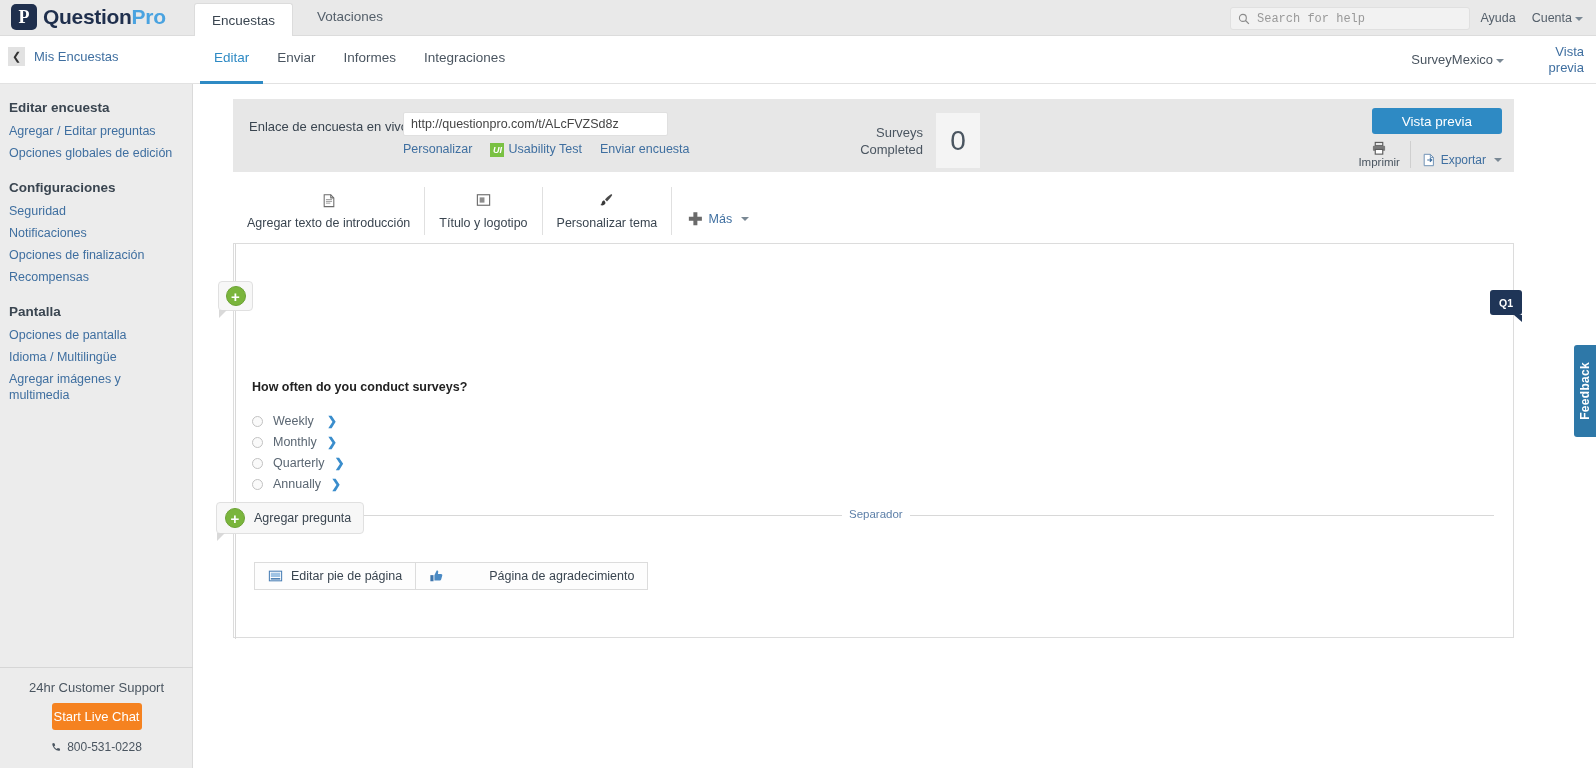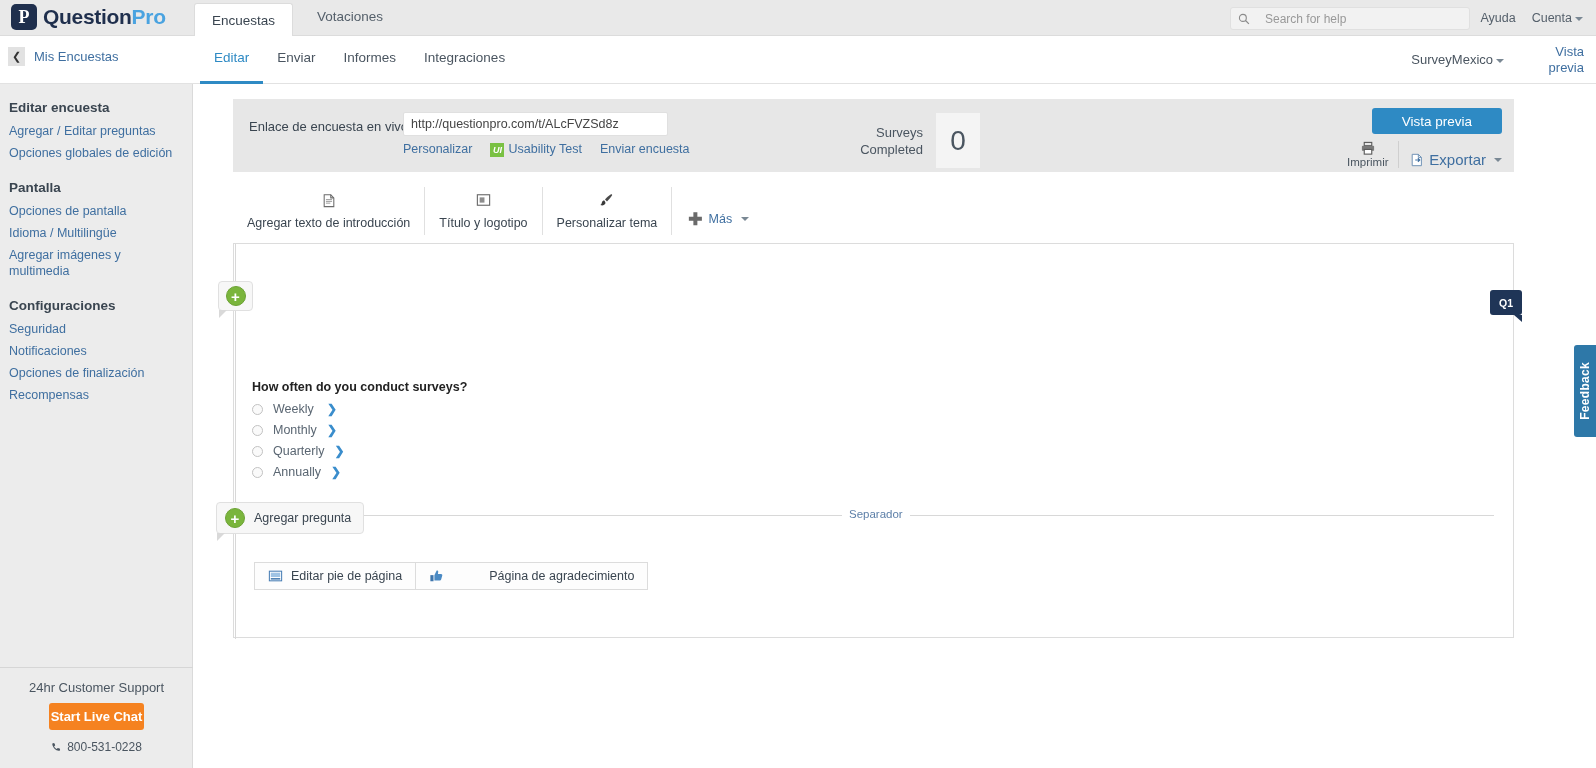--- a/index.html
+++ b/index.html
@@ -51,22 +51,22 @@
 
   .search-box {
     position: absolute; right: 126px; top: 7px;
     width: 240px; height: 23px;
     background: #f2f2f2; border: 1px solid #e0e0e0; border-radius: 3px;
     display: flex; align-items: center; padding: 0 7px;
   }
   .search-box svg { flex: 0 0 auto; }
   .search-box input {
     border: 0; background: transparent; outline: none;
-    font-family: Liberation Sans, sans-serif; font-size: 12px;
-    color: #777; margin-left: 13px; width: 200px;
+    font-family: Liberation Mono, monospace; font-size: 12px;
+    color: #777; margin-left: 5px; width: 200px;
   }
   .search-box input::placeholder { color: #999; }
   .top-right-links {
     position: absolute; right: 13px; top: 11px;
     display: flex; gap: 16px; font-size: 12.5px; color: #55606b;
   }
   .top-right-links span { cursor: pointer; }
   .caret { display: inline-block; width: 0; height: 0;
     border-left: 4px solid transparent; border-right: 4px solid transparent;
     border-top: 4px solid #7a8894; margin-left: 3px; vertical-align: middle; }
@@ -117,21 +117,21 @@
     font-size: 12.5px; color: #3f6fa0;
     padding: 3px 9px 3px 9px; cursor: pointer; line-height: 16px;
   }
   .support {
     position: absolute; bottom: 0; left: 0; width: 193px;
     border-top: 1px solid #d6d6d6; padding: 12px 0 14px 0; text-align: center;
   }
   .support-title { font-size: 13px; color: #4a5560; margin-bottom: 8px; }
   .chat-btn {
     display: inline-block; background: #f58220; color: #fff;
-    font-size: 13px; font-weight: bold; padding: 6px 2px; border-radius: 3px;
+    font-size: 13px; font-weight: normal; padding: 6px 2px; border-radius: 3px;
     cursor: pointer; border: 0;
     font-family: "Liberation Sans", sans-serif;
   }
   .support-phone {
     margin-top: 10px; font-size: 12px; color: #4a5560;
     display: flex; align-items: center; justify-content: center; gap: 5px;
   }
 
   
   .main { position: absolute; left: 193px; top: 84px; width: 1403px; height: 684px; background:#fff; }
@@ -186,21 +186,21 @@
     position: absolute; right: 12px; top: 42px;
     display: flex; align-items: stretch; gap: 0;
   }
   .print-btn {
     display: flex; flex-direction: column; align-items: center;
     font-size: 11.5px; color: #4a5560; cursor: pointer;
     padding-right: 10px; border-right: 1px solid #cfcfcf; width: 52px;
   }
   .export-btn {
     display: flex; align-items: center; gap: 5px;
-    font-size: 15px; color: #3f6fa0; cursor: pointer;
+    font-size: 12px; color: #3f6fa0; cursor: pointer;
     padding-left: 11px; padding-top: 10px;
   }
 
   
   .toolbar {
     position: absolute; left: 40px; top: 103px;
     height: 48px; display: flex; align-items: stretch;
   }
   .tb-item {
     display: flex; flex-direction: column; align-items: center;
@@ -238,21 +238,21 @@
     width: 0; height: 0;
     border-left: 8px solid #d9d9d9; border-bottom: 8px solid transparent;
   }
   .green-plus {
     width: 20px; height: 20px; border-radius: 50%;
     background: #7ab53c; color: #fff; font-size: 15px; font-weight: bold;
     display: flex; align-items: center; justify-content: center;
     line-height: 1; border: 1px solid #6ca235;
   }
   .question-block { position: absolute; left: 18px; top: 136px; }
-  .q-title { font-size: 12.5px; font-weight: bold; color: #222; margin-bottom: 8px; }
+  .q-title { font-size: 12.5px; font-weight: bold; color: #222; margin-bottom: 20px; }
   .opt-row {
     display: flex; align-items: center; gap: 10px;
     margin-bottom: 7px; cursor: pointer;
   }
   .radio-dot {
     width: 11px; height: 11px; border-radius: 50%;
     border: 1px solid #c2c2c2; background: #fafafa; flex: 0 0 auto;
   }
   .opt-label { font-size: 12.5px; color: #5a6672; min-width: 44px; }
   .opt-arrow { color: #3a8dcc; font-size: 12px; font-weight: bold; }
@@ -369,32 +369,32 @@
 
     <div class="side-group">
       <div class="side-head">Editar encuesta</div>
       <div class="side-item">
         <span class="sel">Agregar / Editar preguntas</span>
       </div>
       <div class="side-item">Opciones globales de edición</div>
     </div>
 
     <div class="side-group">
-      <div class="side-head">Pantalla</div>
-      <div class="side-item">Opciones de pantalla</div>
-      <div class="side-item">Idioma / Multilingüe</div>
-      <div class="side-item">Agregar imágenes y multimedia</div>
-    </div>
-
-    <div class="side-group">
       <div class="side-head">Configuraciones</div>
       <div class="side-item">Seguridad</div>
       <div class="side-item">Notificaciones</div>
       <div class="side-item">Opciones de finalización</div>
       <div class="side-item">Recompensas</div>
+    </div>
+
+    <div class="side-group">
+      <div class="side-head">Pantalla</div>
+      <div class="side-item">Opciones de pantalla</div>
+      <div class="side-item">Idioma / Multilingüe</div>
+      <div class="side-item">Agregar imágenes y multimedia</div>
     </div>
 
     <div class="support">
       <div class="support-title">24hr Customer Support</div>
       <button class="chat-btn">Start Live Chat</button>
       <div class="support-phone">
         <svg width="11" height="11" viewBox="0 0 16 16">
           <path d="M3 1.5l2.3.6.8 3-1.6 1.2c.8 1.8 2.2 3.2 4 4l1.2-1.6 3 .8.6 2.3c-.2.7-1 1.2-1.9 1.1C6.3 12.2 3.8 9.7 2 4.5 1.8 3.2 2.2 1.9 3 1.5z" fill="#4a5560"></path>
         </svg>
         <span>800-531-0228</span>

